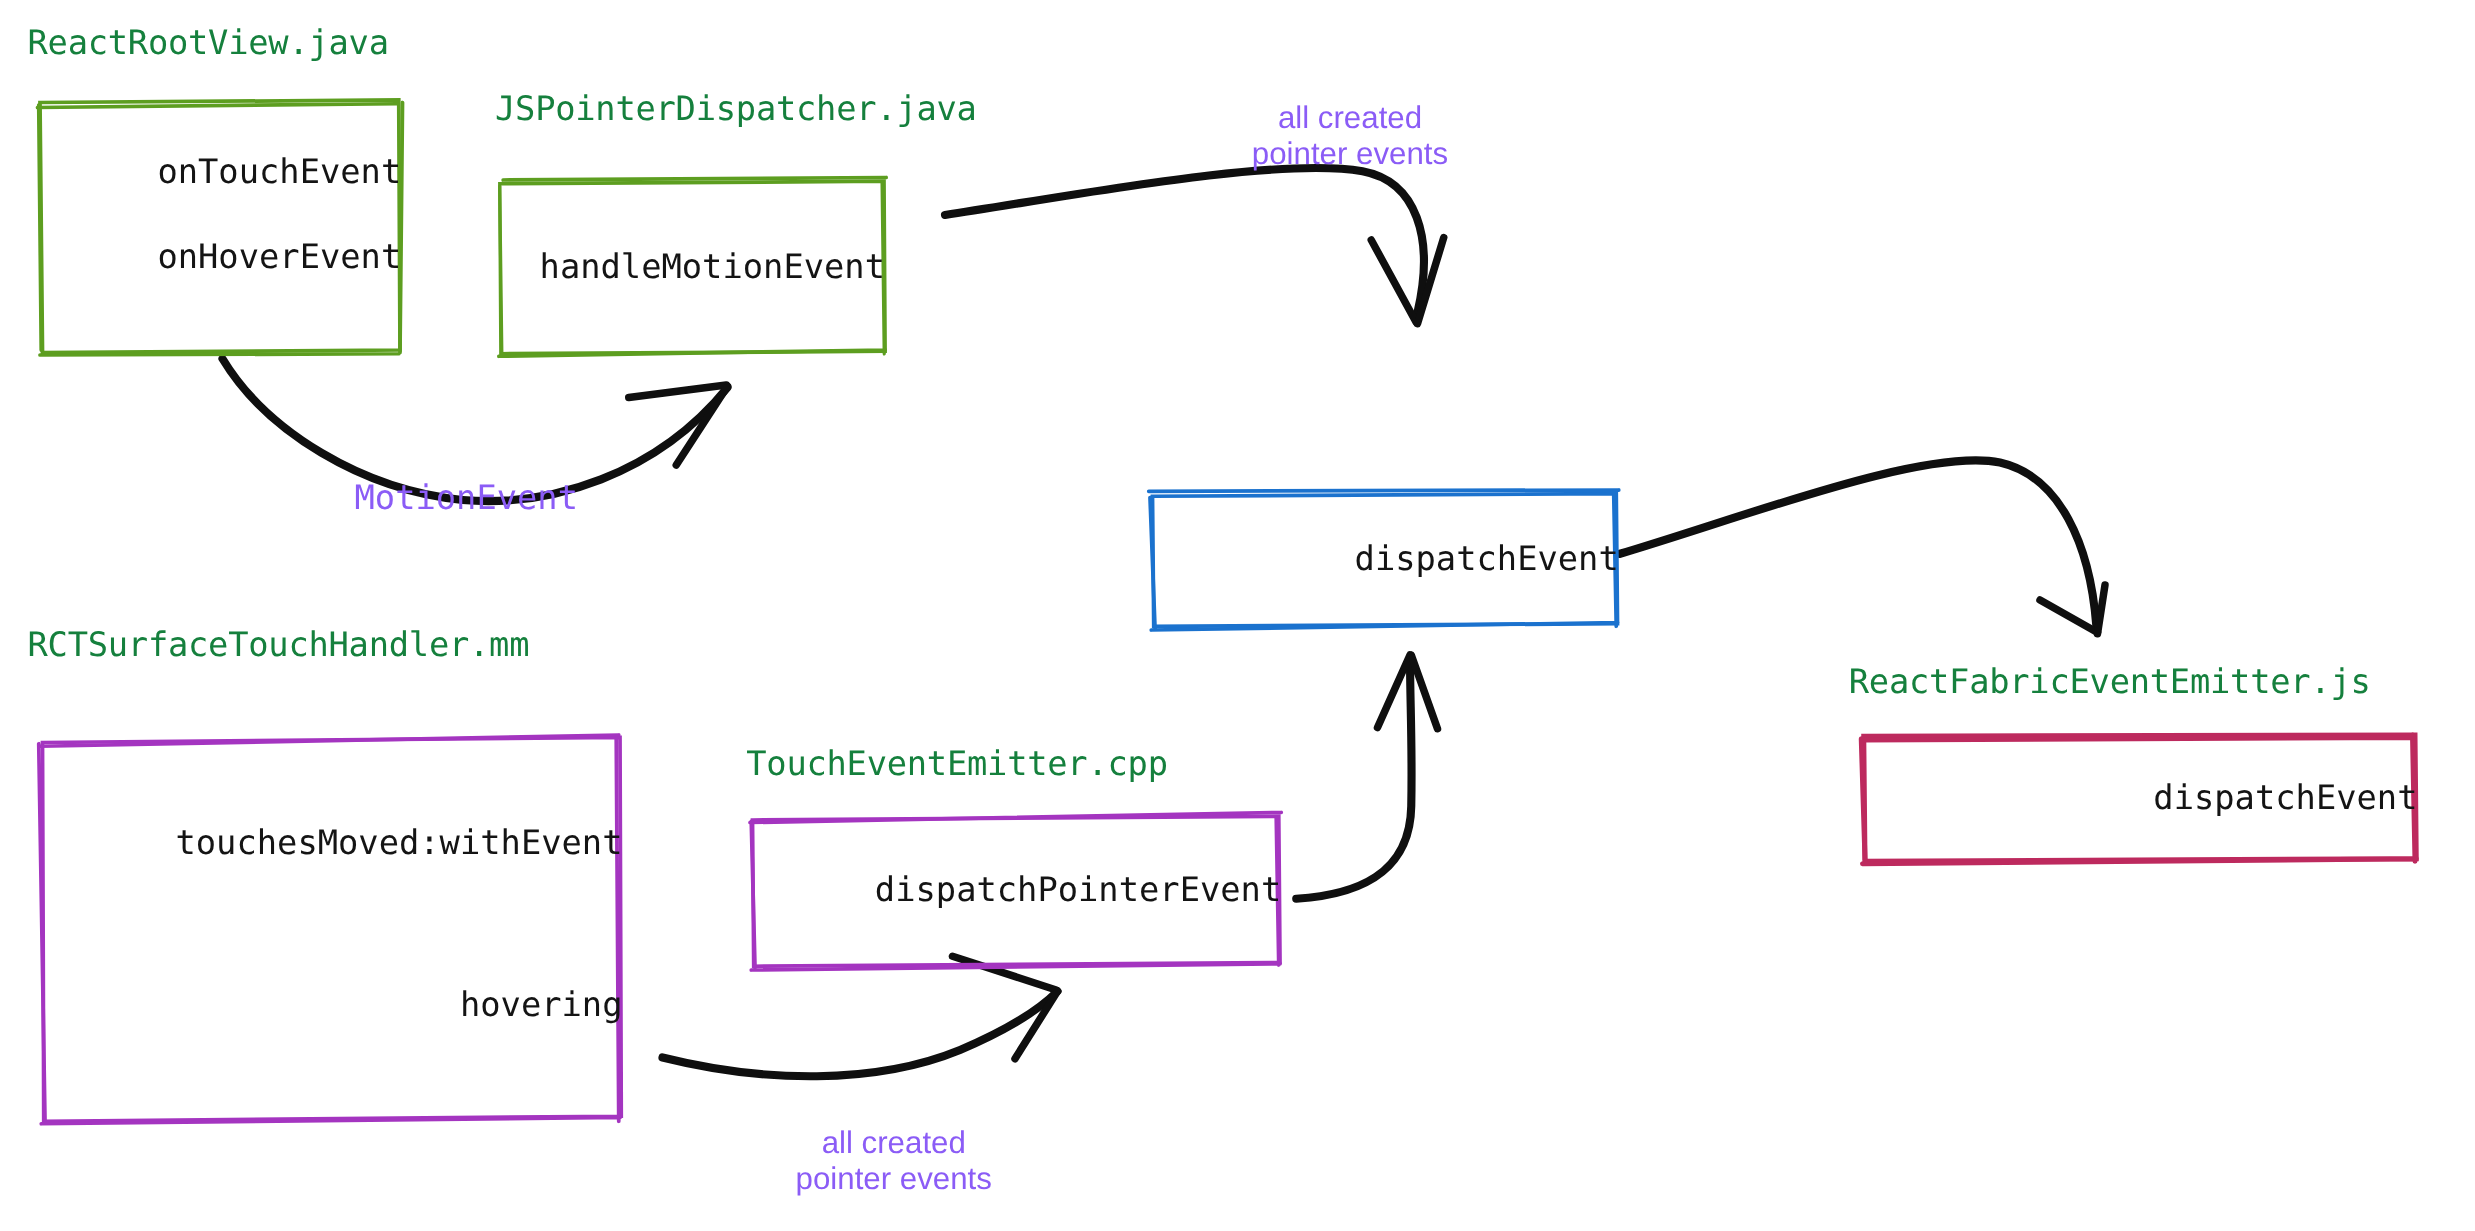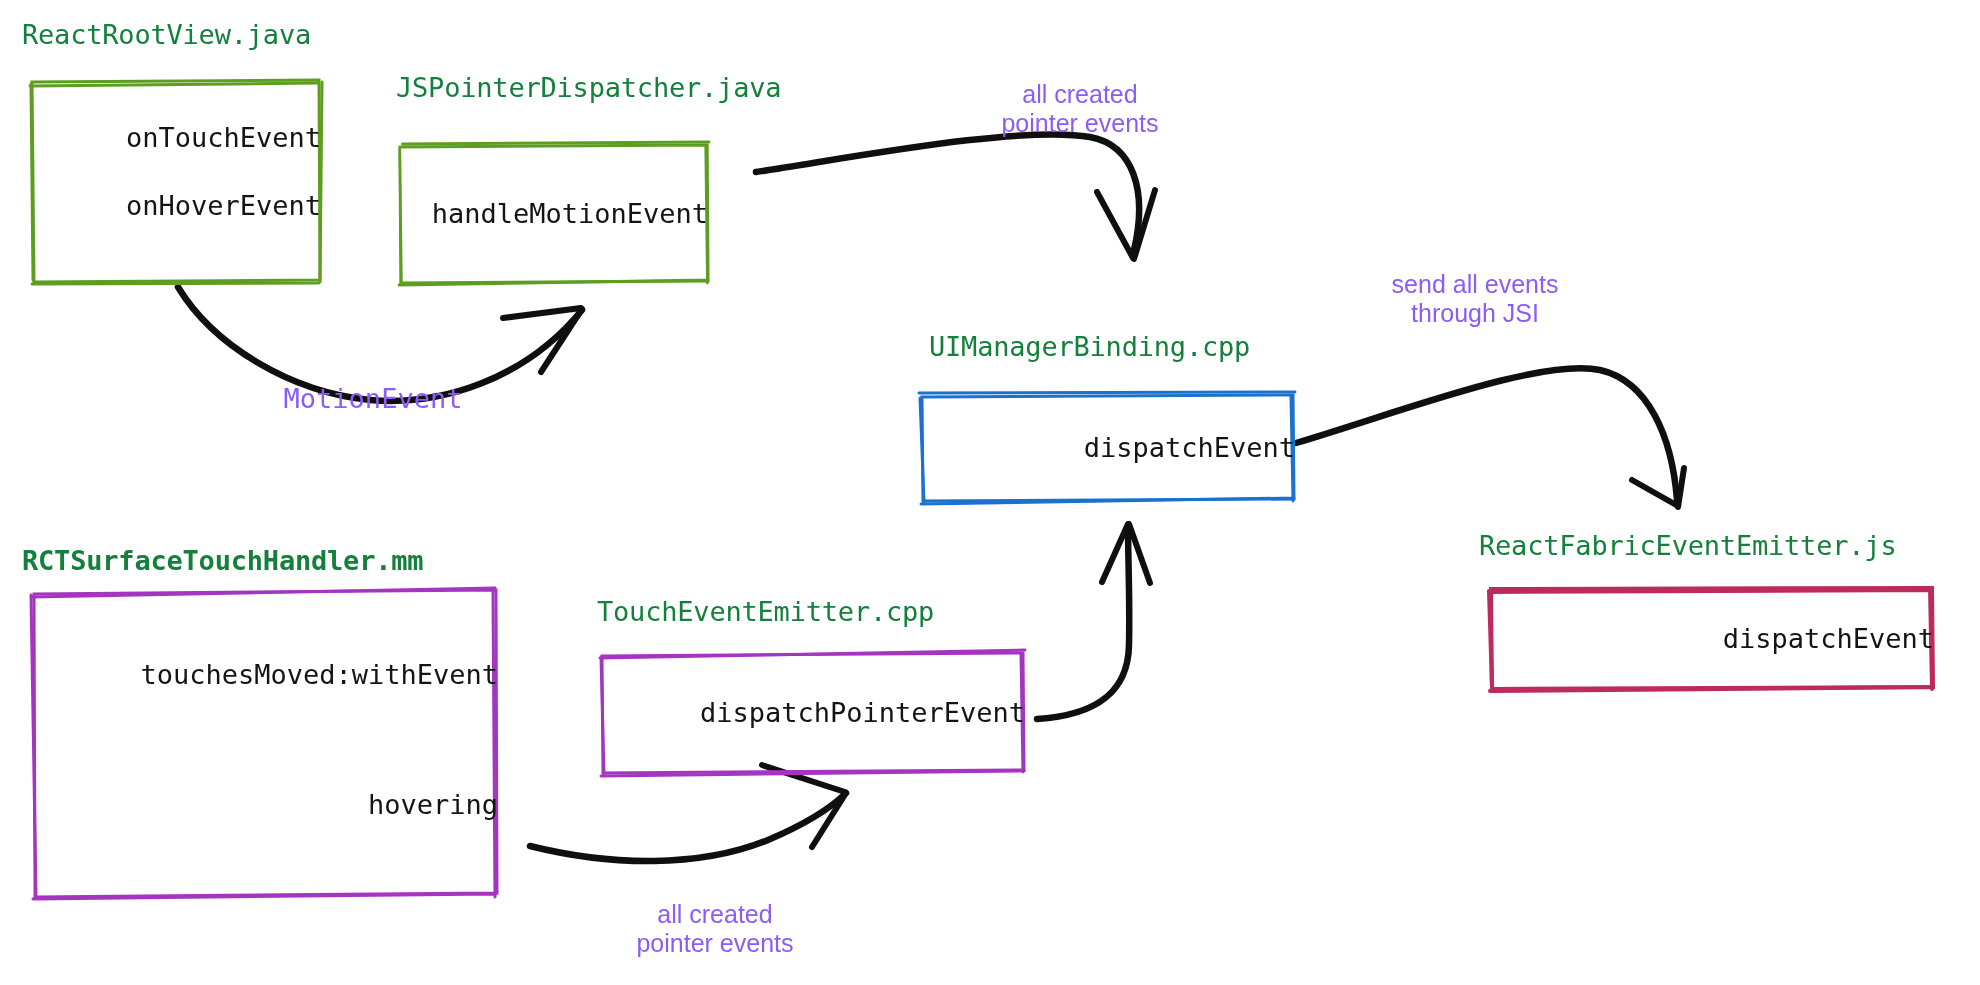--- a/index.html
+++ b/index.html
@@ -141,21 +141,20 @@
       <g fill="none" stroke="#5d9e20" stroke-width="3" stroke-linecap="round">
         <path d="M9,10 L366,8 L367,144 L10,146 Z"></path>
         <path d="M12,7 L368,5 M364,9 L366,146 M367,143 L8,148 M11,147 L9,12"></path>
       </g>
     </svg>
     <div class="box-labels">
       <div class="box-label">handleMotionEvent</div>
     </div>
   </div>
 
-  <div class="node-title" style="left:929px; top:331px;">UIManagerBinding.cpp</div>
 
   <div class="box" style="left:920px; top:395px; width:375px; height:105px;">
     <svg class="sketch" viewBox="0 0 391 121" preserveAspectRatio="none">
       <g fill="none" stroke="#1b72ce" stroke-width="3" stroke-linecap="round">
         <path d="M10,10 L381,8 L382,112 L11,114 Z"></path>
         <path d="M7,6 L383,5 M379,9 L381,114 M382,111 L9,117 M12,115 L8,11"></path>
       </g>
     </svg>
     <div class="box-labels">
       <div class="box-label">dispatchEvent</div>
@@ -169,21 +168,21 @@
       <g fill="none" stroke="#bd2a5e" stroke-width="4" stroke-linecap="round">
         <path d="M10,9 L451,8 L452,107 L11,109 Z"></path>
         <path d="M9,12 L450,10 M449,8 L451,109 M452,107 L9,111 M11,108 L8,11"></path>
       </g>
     </svg>
     <div class="box-labels">
       <div class="box-label">dispatchEvent</div>
     </div>
   </div>
 
-  <div class="node-title" style="left:22px; top:545px;font-weight:bold;">RCTSurfaceTouchHandler.mm</div>
+  <div class="node-title" style="left:22px; top:501px;">RCTSurfaceTouchHandler.mm</div>
 
   <div class="box" style="left:31px; top:589px; width:467px; height:305px;">
     <svg class="sketch" viewBox="0 0 483 321" preserveAspectRatio="none">
       <g fill="none" stroke="#a435c0" stroke-width="3" stroke-linecap="round">
         <path d="M11,13 L473,9 L474,312 L12,316 Z"></path>
         <path d="M9,16 L472,7 M470,10 L472,316 M473,313 L10,318 M13,315 L8,14"></path>
       </g>
     </svg>
     <div class="box-labels multi" style="padding-top:20px; padding-bottom:24px;">
       <div class="box-label">touchesMoved:withEvent</div>
@@ -206,16 +205,14 @@
   </div>
 
   <div class="edge-label mono" style="left:268px; top:383px; width:210px;">MotionEvent</div>
 
   <div class="edge-label" style="left:940px; top:80px; width:280px;">all created
 pointer events</div>
 
   <div class="edge-label" style="left:575px; top:900px; width:280px;">all created
 pointer events</div>
 
-  <div class="edge-label" style="left:1335px; top:270px; width:280px;">send all events
-through JSI</div>
 
 </div>
 
 </body></html>

